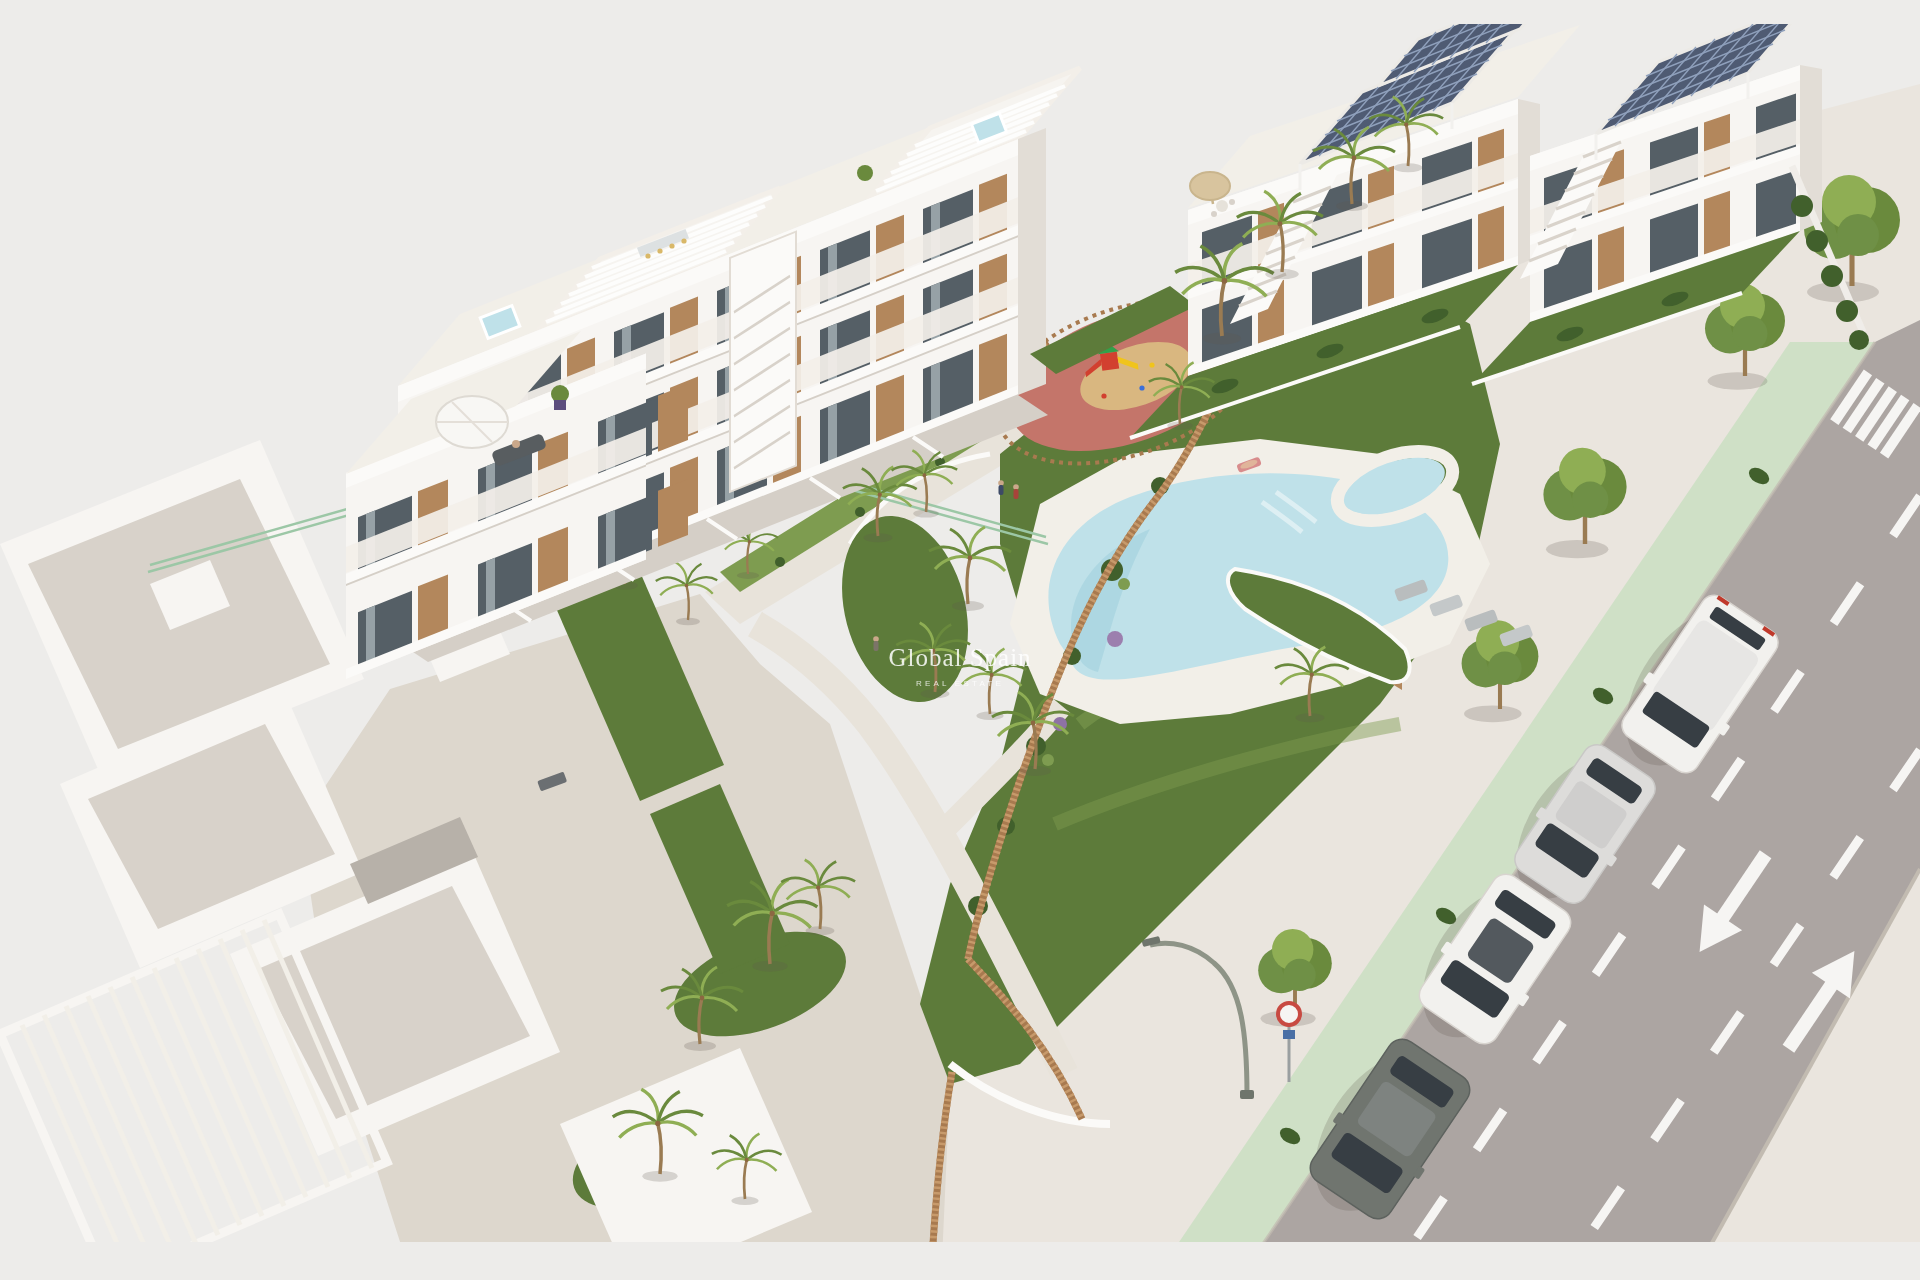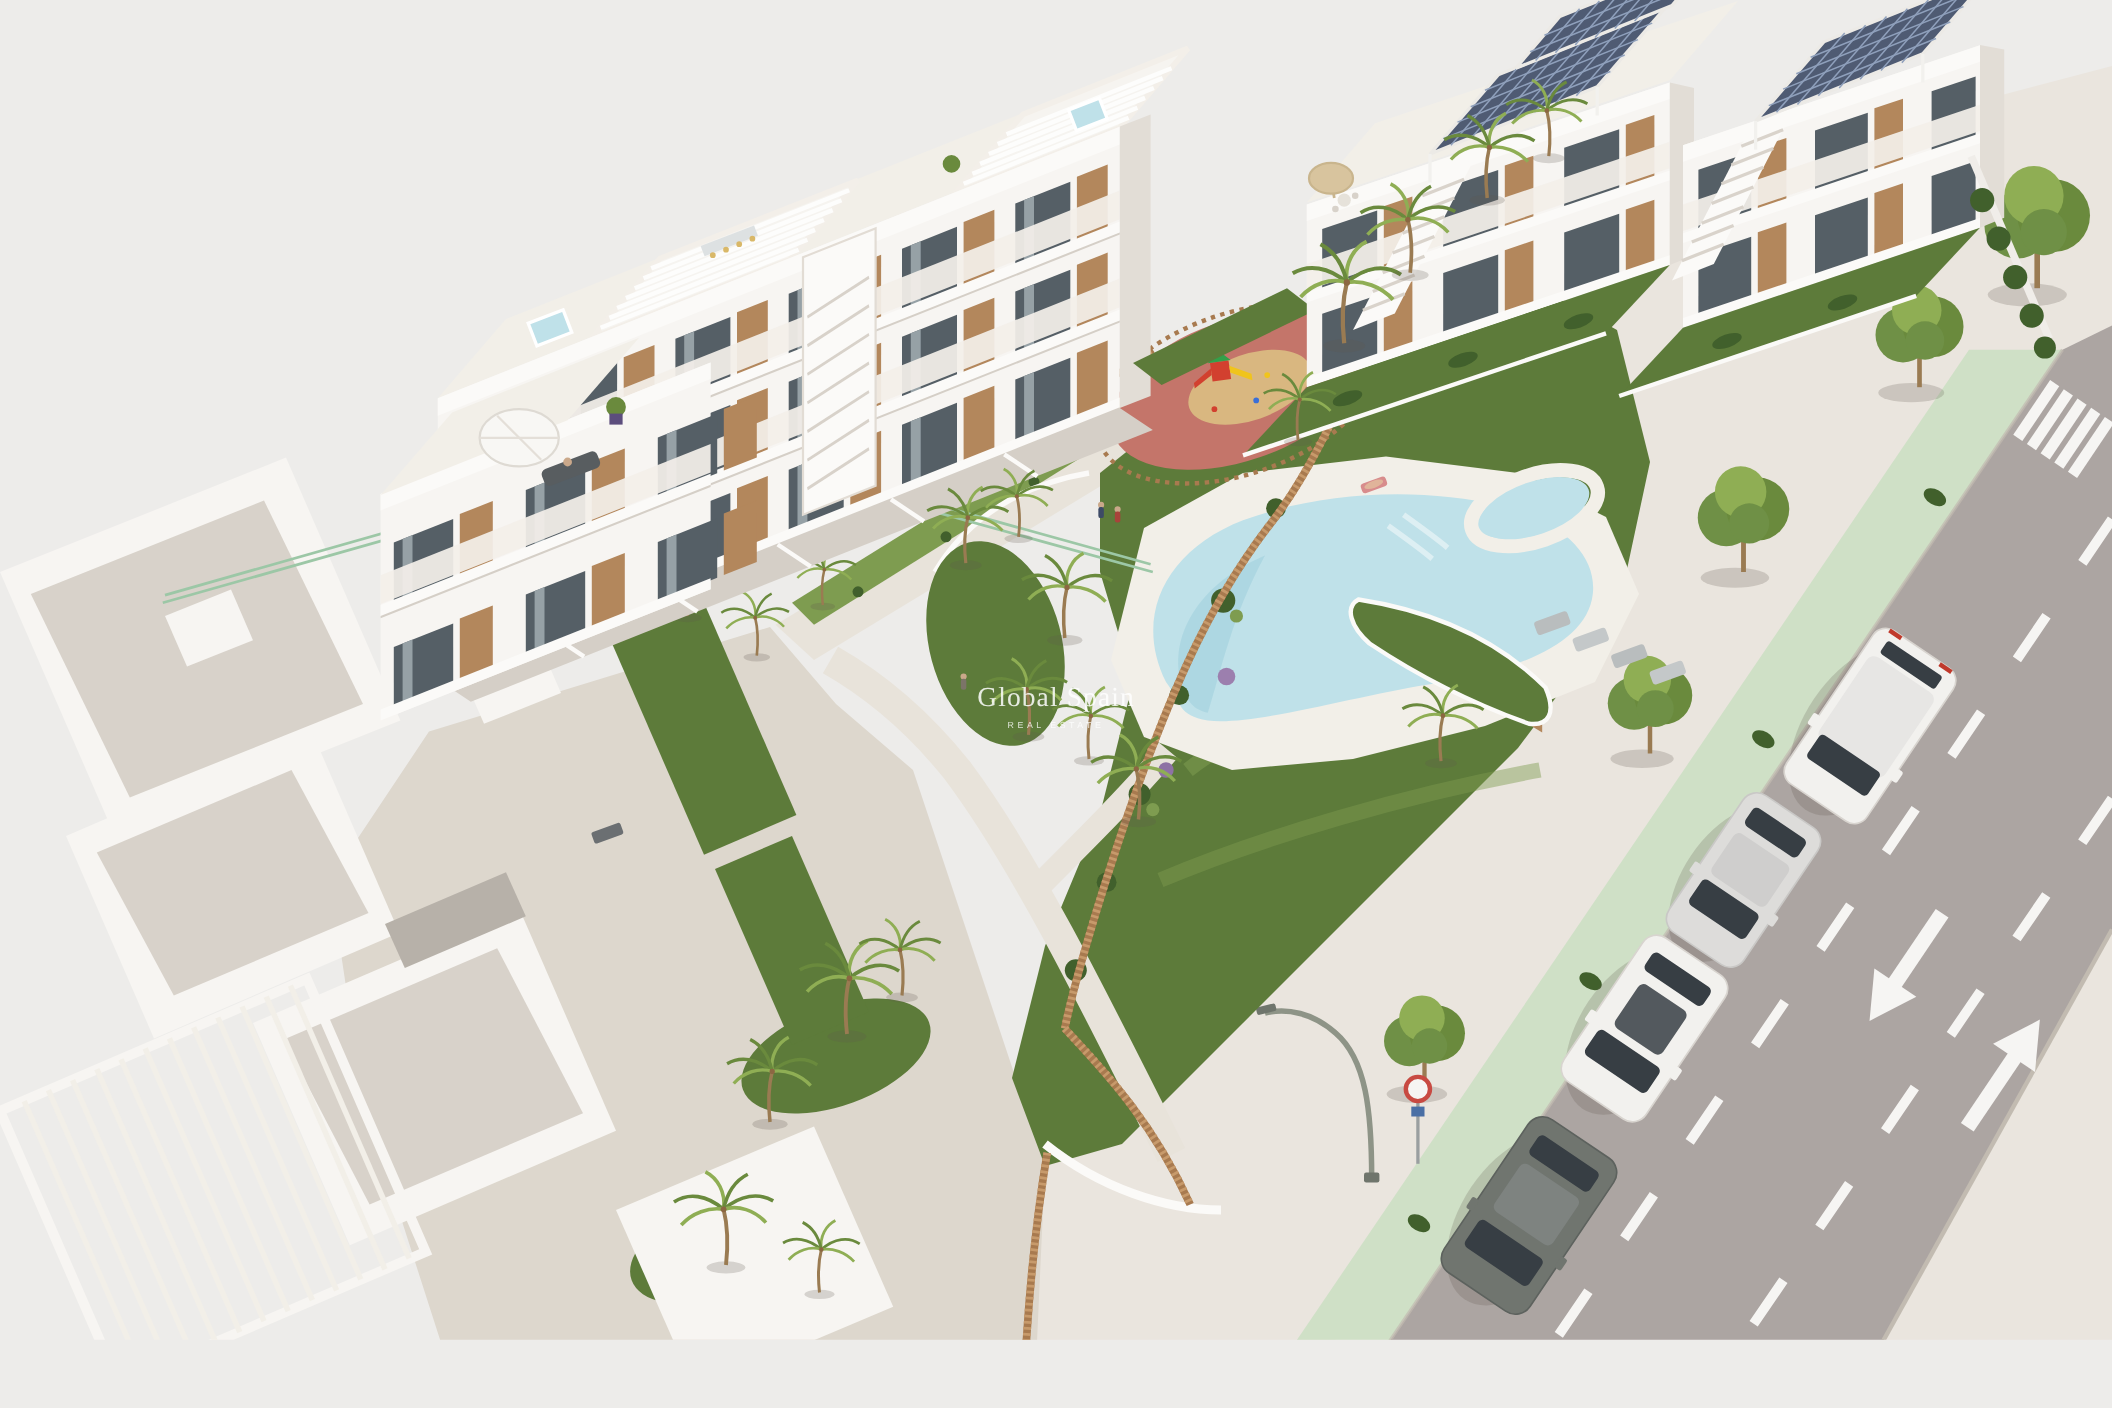--- a/index.html
+++ b/index.html
@@ -1,16 +1,16 @@
 <!DOCTYPE html>
 <html style="--background: #edecea; --building_white: #f7f5f2; --building_face: #f0ede9; --building_shade: #e2ddd6; --building_edge: #d5cfc7; --slab: #fbfaf8; --railing: #f3efe9; --wood: #b3875c; --wood_dark: #8c6742; --glass: #555f66; --glass_light: #96a1a6; --plaza: #ddd7cd; --walkway: #e8e3da; --deck: #f2efe8; --tile: #d8d2ca; --grass: #5d7b3a; --grass_light: #7e9c50; --hedge: #41602c; --palm_light: #8fae54; --palm_dark: #6a8a3d; --trunk: #9a7b52; --tree_green: #6f9046; --pool: #bfe1e9; --pool_deep: #9fd0dc; --pool_step: #ddeff3; --road: #aca5a2; --road_marking: #f6f5f3; --green_lane: #cfe0c6; --sidewalk: #eae5de; --curb: #c2bbb1; --solar: #4f5b73; --solar_grid: #8fa0bc; --fence_wood: #a87a4f; --fence_slat: #c79a6b; --mesh_fence: #9cc7a6; --playground_base: #c4756a; --playground_sand: #d9b780; --play_red: #d2402f; --play_green: #33a04a; --play_yellow: #f0c41c; --car_white: #f2f1ee; --car_silver: #dddcda; --car_dark: #70756f; --car_glass: #373e44; --lamp: #8e9487; --shadow: rgba(95,88,78,0.22); --watermark: #ffffff;"><head>
 <meta charset="utf-8">
 <style>
   html,body{margin:0;padding:0;background:var(--background,#edecea);}
-  .stage{width:1920px;height:1218px;position:relative;overflow:hidden;}
+  .stage{width:1920px;height:1218px;position:relative;overflow:hidden;margin-top:24px;}
   svg{display:block;}
   .bg{fill:var(--background,#edecea);}
   .w{fill:var(--building_white,#f7f5f2);}
   .wsh{fill:var(--building_shade,#e2ddd6);}
   .slab{fill:var(--slab,#fbfaf8);}
   .rail{fill:var(--railing,#f3efe9);opacity:.93;}
   .wood{fill:var(--wood,#b3875c);}
   .glass{fill:var(--glass,#555f66);}
   .glassL{fill:var(--glass_light,#96a1a6);}
   .grass{fill:var(--grass,#5d7b3a);}

